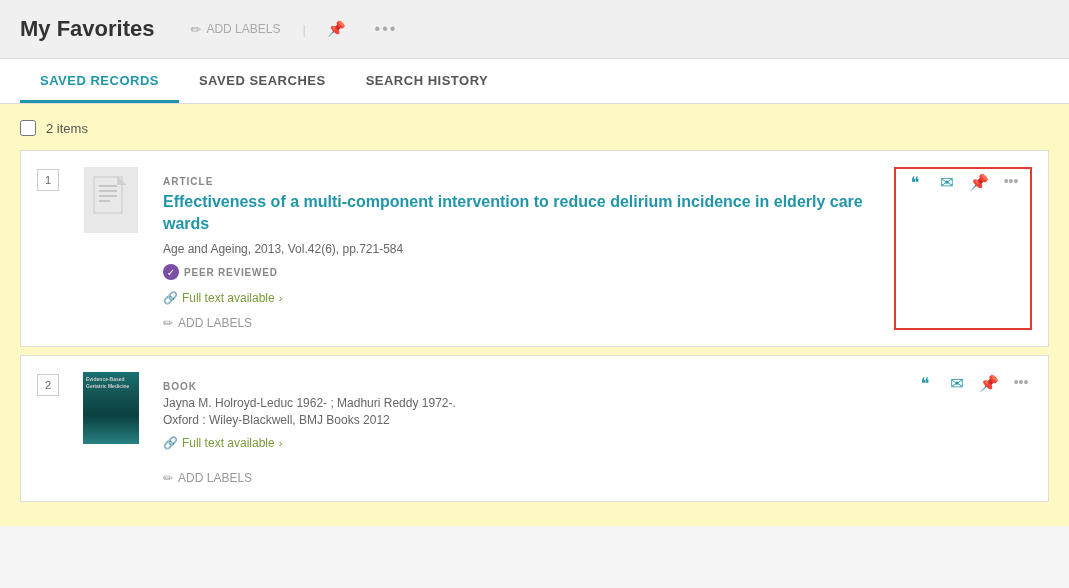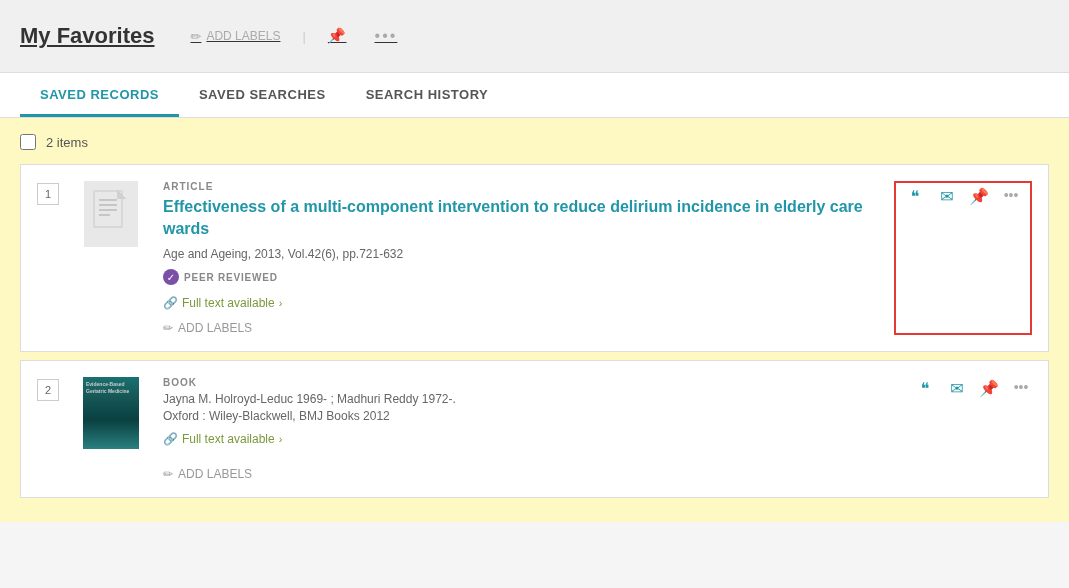--- a/index.html
+++ b/index.html
@@ -5,22 +5,21 @@
     * { box-sizing: border-box; margin: 0; padding: 0; }
     body { font-family: Arial, sans-serif; background: #f5f5f5; color: #333; font-size: 13px; width: 1069px; }
 
     
     .header {
       background: #f0f0f0;
       border-bottom: 1px solid #ddd;
       display: flex;
       align-items: center;
       padding: 0 20px;
-      height: 73px;
-      text-decoration: underline;
+      height: 59px;
     }
     .header-title {
       font-size: 22px;
       font-weight: bold;
       color: #333;
       margin-right: 30px;
       white-space: nowrap;
     }
     .header-actions {
       display: flex;
@@ -147,20 +146,21 @@
       right: 3px;
       font-size: 5px;
       color: #ccc;
       line-height: 1.3;
       font-weight: bold;
     }
 
     .record-body {
       flex: 1;
       min-width: 0;
+      margin-top: 9px;
     }
     .record-type {
       font-size: 10px;
       color: #888;
       text-transform: uppercase;
       letter-spacing: 1px;
       margin-bottom: 4px;
       font-weight: 600;
     }
     .record-title {
@@ -307,21 +307,21 @@
           <line x1="9" y1="22" x2="27" y2="22" stroke="#bbb" stroke-width="1.5"></line>
           <line x1="9" y1="27" x2="20" y2="27" stroke="#bbb" stroke-width="1.5"></line>
           <polygon points="27,2 36,11 27,11" fill="#c0c0c0"></polygon>
           <polygon points="27,2 27,11 36,11" fill="#d0d0d0"></polygon>
         </svg>
       </div>
     </div>
     <div class="record-body">
       <div class="record-type">ARTICLE</div>
       <div class="record-title">Effectiveness of a multi-component intervention to reduce delirium incidence in elderly care wards</div>
-      <div class="record-source">Age and Ageing, 2013, Vol.42(6), pp.721-632</div>
+      <div class="record-source">Age and Ageing, 2013, Vol.42(6), pp.721-584</div>
       <div class="peer-reviewed-badge">
         <span class="peer-icon">✓</span>
         <span class="peer-reviewed-label">PEER REVIEWED</span>
       </div>
       <div>
         <a class="full-text-link">
           <span style="font-size:12px;">🔗</span>
           <span>Full text available</span>
           <span class="full-text-chevron">›</span>
         </a>
@@ -343,21 +343,21 @@
     <div class="record-number">2</div>
     <div class="record-thumbnail">
       <div class="book-cover">
         <div class="book-cover-inner">
           <div class="book-cover-text">Evidence-Based Geriatric Medicine</div>
         </div>
       </div>
     </div>
     <div class="record-body">
       <div class="record-type">BOOK</div>
-      <div class="record-authors">Jayna M. Holroyd-Leduc 1969- ; Madhuri Reddy 1972-.</div>
+      <div class="record-authors">Jayna M. Holroyd-Leduc 1962- ; Madhuri Reddy 1972-.</div>
       <div class="record-source">Oxford : Wiley-Blackwell, BMJ Books 2012</div>
       <div style="margin-bottom:10px;">
         <a class="full-text-link">
           <span style="font-size:12px;">🔗</span>
           <span>Full text available</span>
           <span class="full-text-chevron">›</span>
         </a>
       </div>
       <button class="add-labels-btn">
         <span>✏</span>

